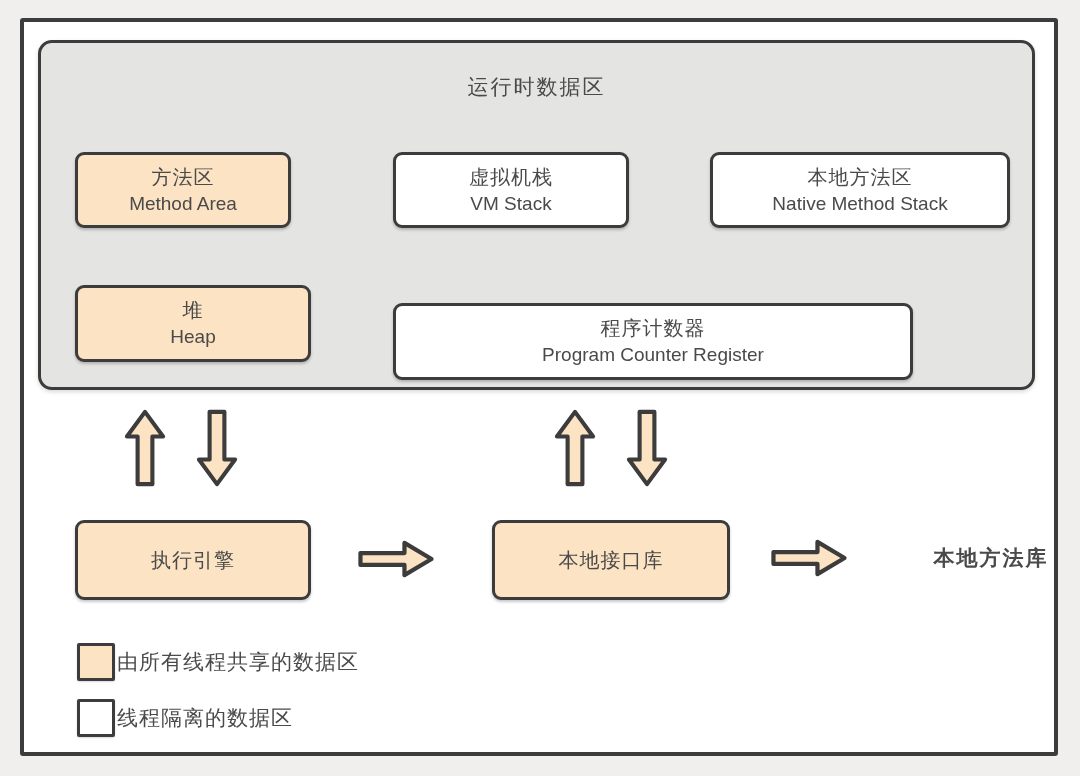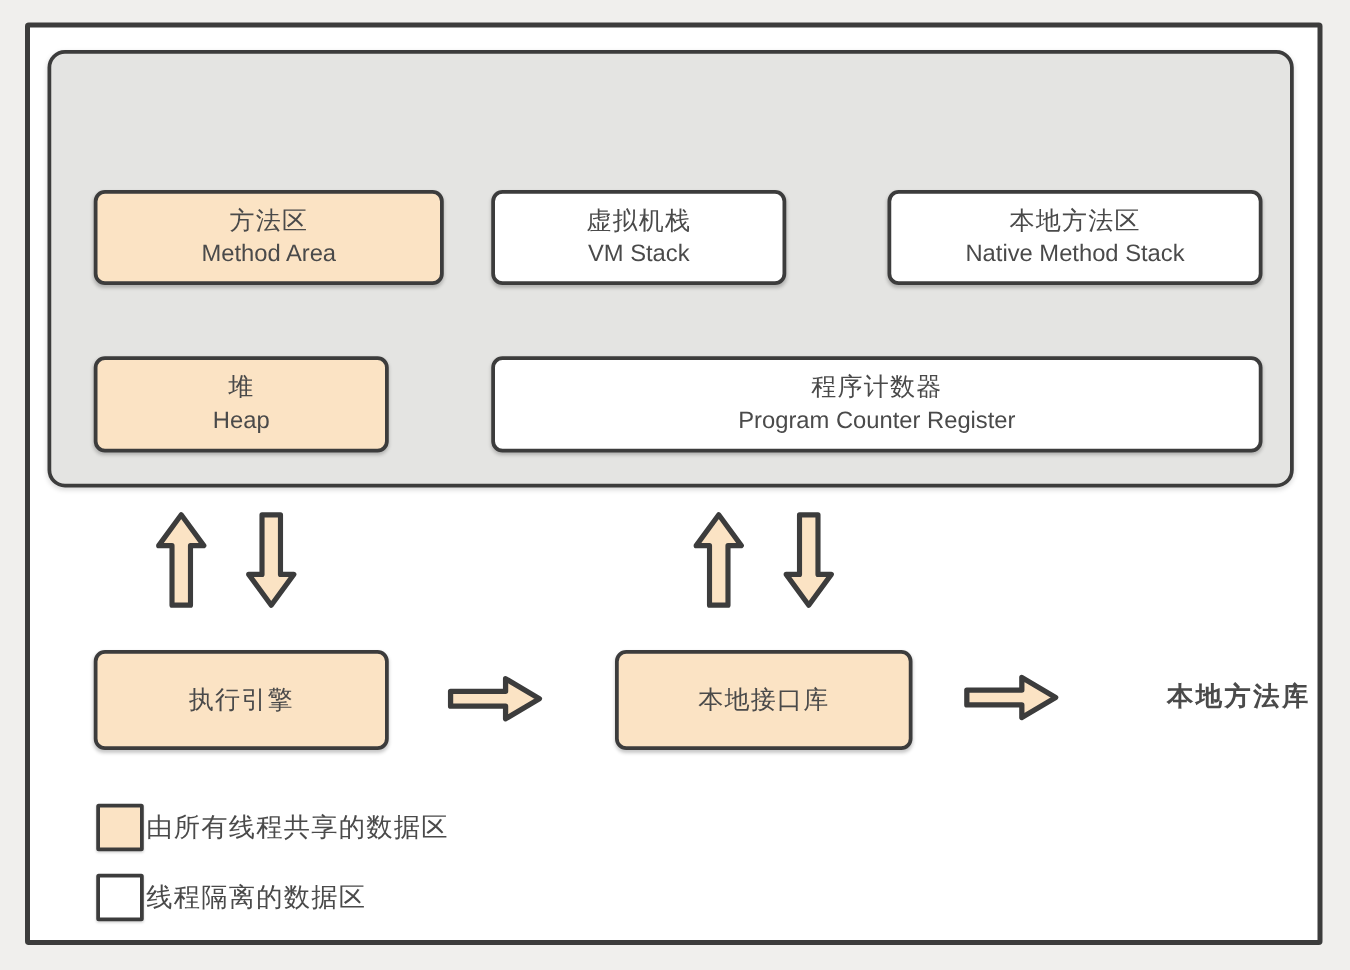--- a/index.html
+++ b/index.html
@@ -31,25 +31,25 @@
     position:absolute;display:flex;flex-direction:column;align-items:center;justify-content:center;
     border:3px solid var(--border);border-radius:9px;
     box-shadow:0 2px 3px rgba(0,0,0,.22);
     text-align:center;line-height:1.35;
   }
   .box.shared{background:var(--peach);}
   .box.isolated{background:var(--white);}
   .box .zh{font-size:20px;letter-spacing:1px;}
   .box .en{font-size:19px;}
   
-  .box-method{left:34px;top:109px;width:280px;height:76px;}
+  .box-method{left:34px;top:109px;width:216px;height:76px;}
   .box-vmstack{left:352px;top:109px;width:236px;height:76px;}
   .box-native-stack{left:669px;top:109px;width:300px;height:76px;}
   .box-heap{left:34px;top:242px;width:236px;height:77px;}
-  .box-pc{left:352px;top:242px;width:617px;height:77px;text-align:center;}
+  .box-pc{left:352px;top:260px;width:520px;height:77px;text-align:center;}
   
   .box-engine{left:75px;top:520px;width:236px;height:80px;font-size:20px;letter-spacing:1px;}
   .box-native-if{left:492px;top:520px;width:238px;height:80px;font-size:20px;letter-spacing:1px;justify-content:center;}
   .plain-label{
     position:absolute;left:916px;top:543px;width:150px;height:30px;
     font-size:21px;letter-spacing:2px;text-align:center;line-height:30px;color:var(--text);font-weight:bold;
   }
   .arrow{position:absolute;}
   .arrow polygon{fill:var(--peach);stroke:var(--border);stroke-width:5;stroke-linejoin:round;}
   .legend-item{position:absolute;display:flex;align-items:center;}
@@ -64,20 +64,21 @@
   .legend-label{margin-left:2px;font-size:21px;letter-spacing:1px;color:var(--text);white-space:nowrap;}
 </style>
 </head>
 <body>
 
 <div class="page">
 
   <div class="outer-frame"></div>
 
   <div class="runtime-panel">
+    <div class="runtime-title">运行时数据区</div>
 
     <div class="box shared box-method">
       <span class="zh">方法区</span>
       <span class="en">Method Area</span>
     </div>
 
     <div class="box isolated box-native-stack">
       <span class="zh">本地方法区</span>
       <span class="en">Native Method Stack</span>
     </div>

